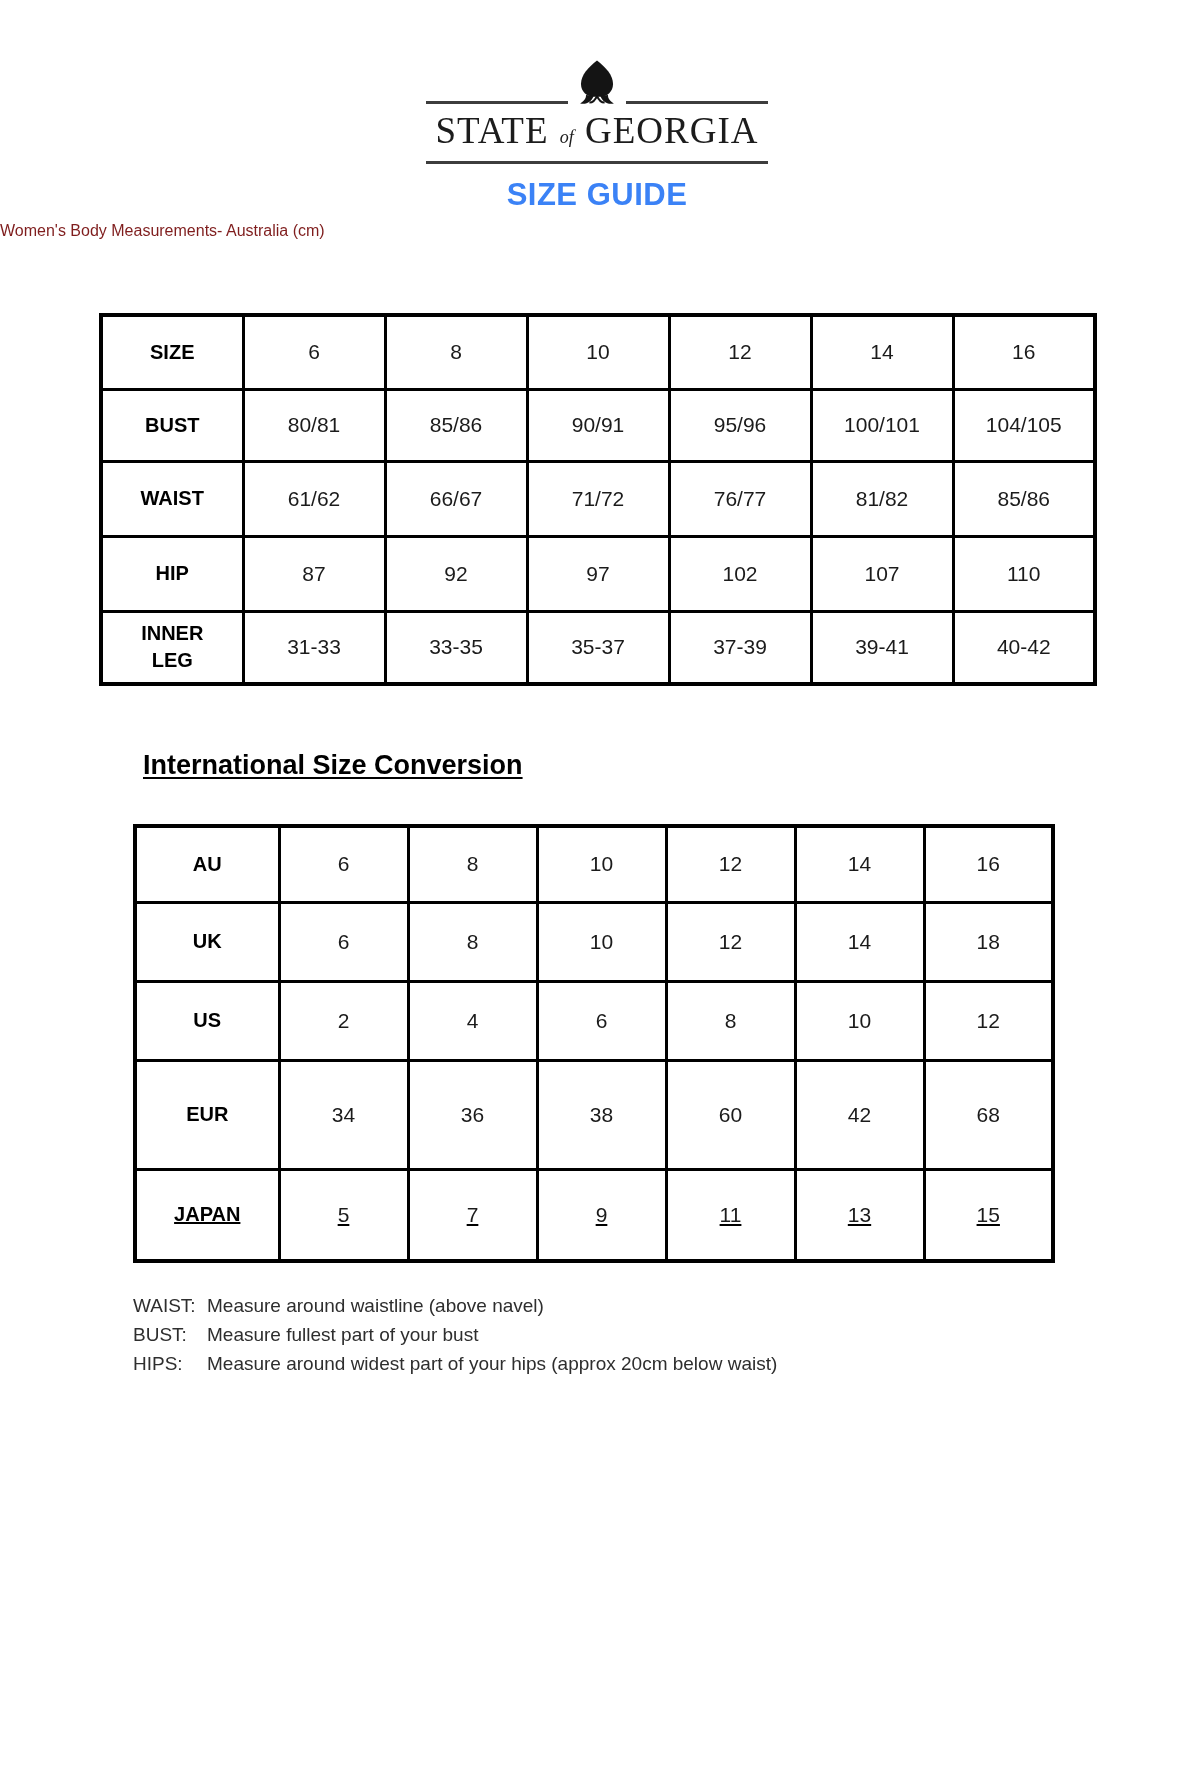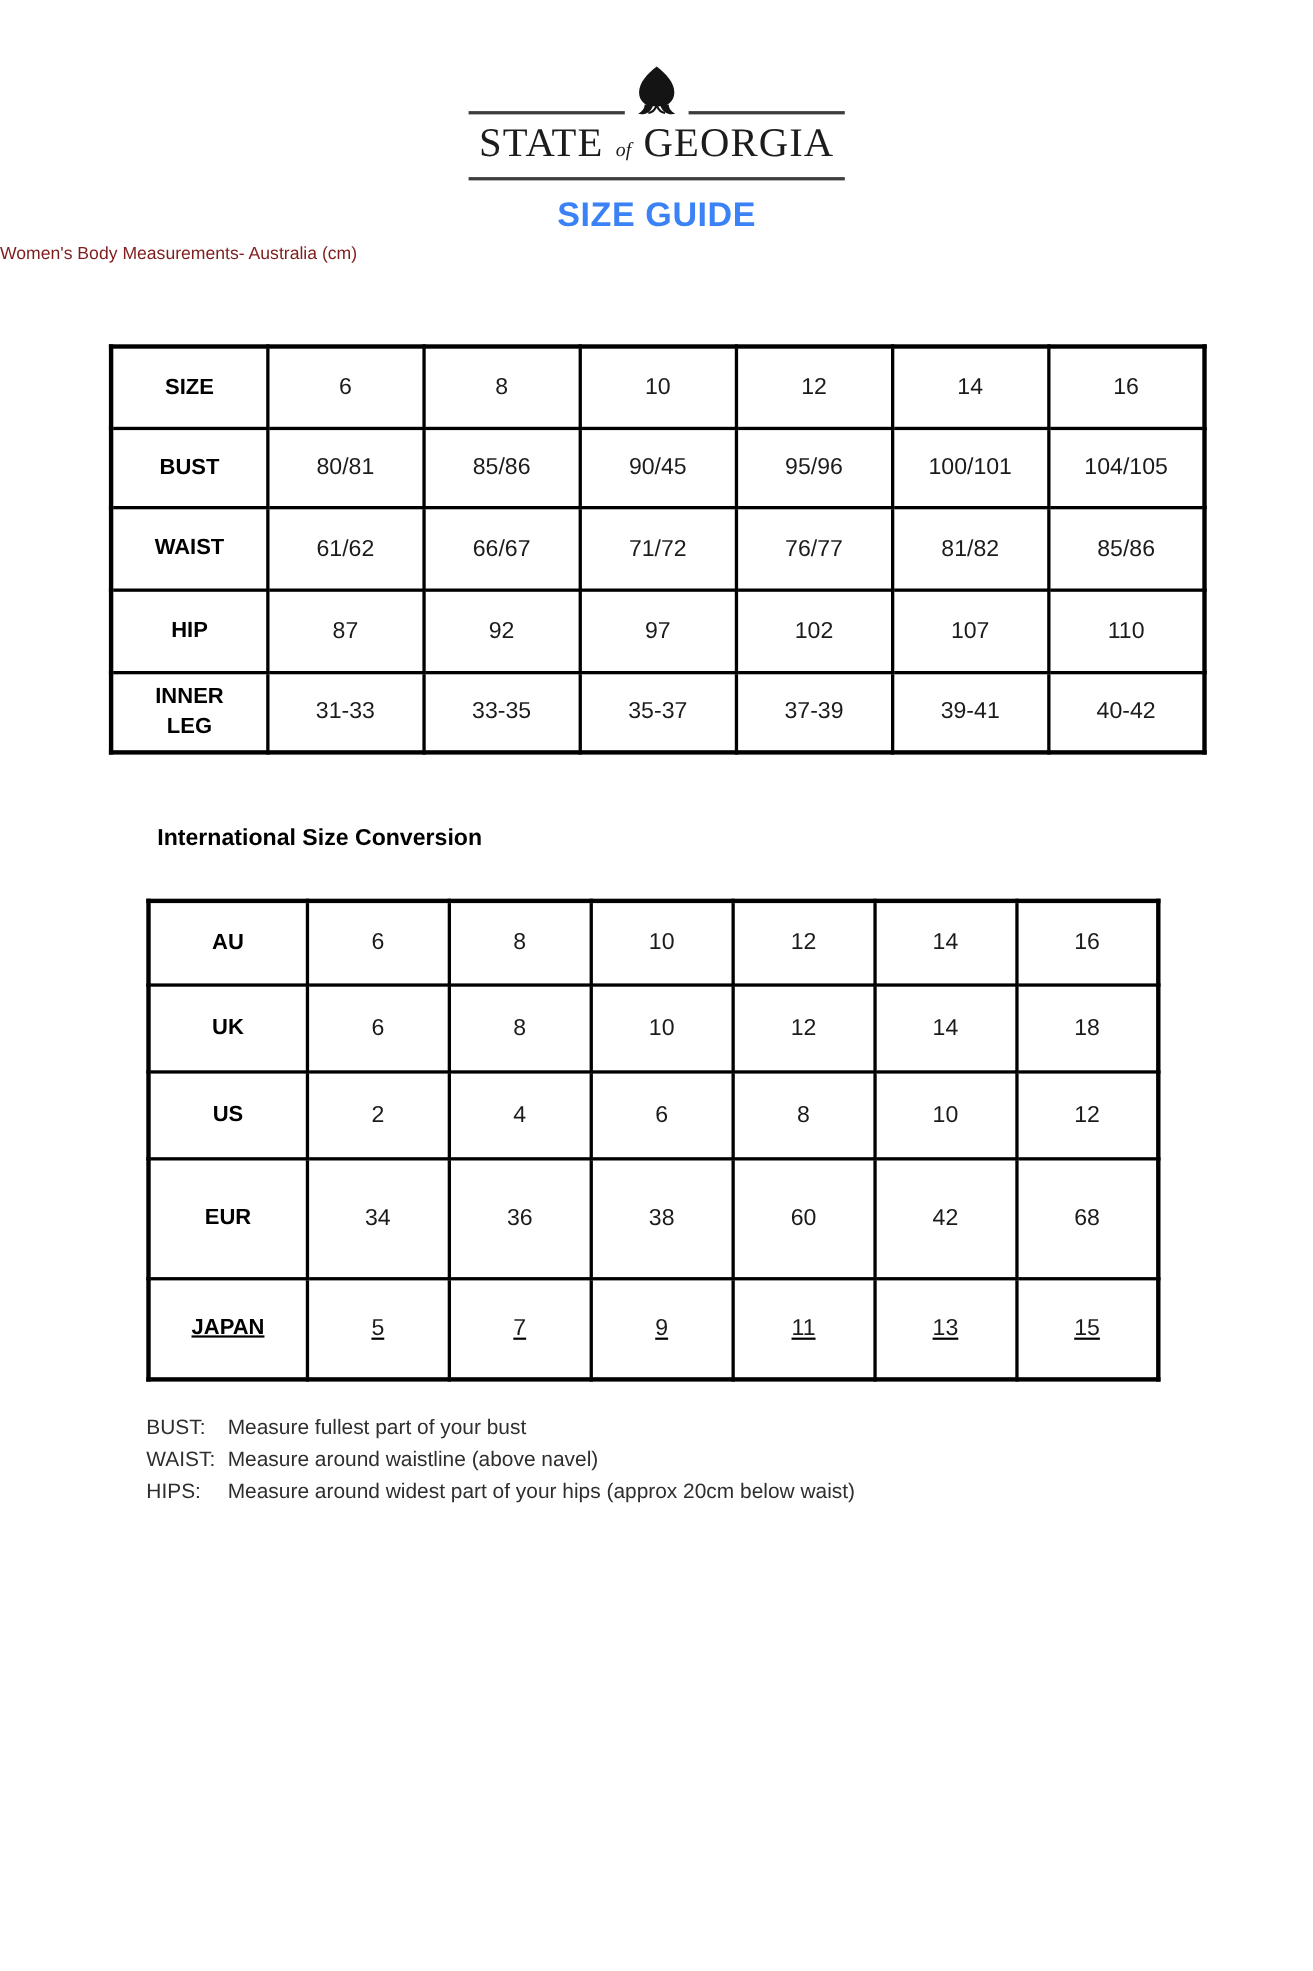--- a/index.html
+++ b/index.html
@@ -33,22 +33,22 @@
   .size-table col { width: 142px; }
   .size-table tr:nth-child(1) { height: 74px; }
   .size-table tr:nth-child(2) { height: 72px; }
   .size-table tr:nth-child(3) { height: 75px; }
   .size-table tr:nth-child(4) { height: 75px; }
   .size-table tr:nth-child(5) { height: 73px; }
   .size-table tr:nth-child(6) { height: 104px; }
   .size-table tr.r-inner th .lbl { display: inline-block; max-width: 92px; line-height: 1.35; }
 
   
-  .conv-heading { margin: 64px 0 0 143px; font-size: 21px; font-weight: bold; color: #000;
-                  text-decoration-thickness: 2px; text-underline-offset: 3px; }
+  .conv-heading { margin: 64px 0 0 143px; font-size: 27px; font-weight: bold; color: #000;
+                  text-decoration: underline; text-decoration-thickness: 2px; text-underline-offset: 3px; }
   .conv-table { margin: 43px 0 0 133px; width: 918px; border: 4px solid #000; }
   .conv-table col { width: 129px; }
   .conv-table col.c-label { width: 144px; }
   .conv-table tr:nth-child(1) { height: 76px; }
   .conv-table tr:nth-child(2) { height: 79px; }
   .conv-table tr:nth-child(3) { height: 79px; }
   .conv-table tr:nth-child(4) { height: 109px; }
   .conv-table tr:nth-child(5) { height: 92px; text-decoration: underline; }
 
   
@@ -103,21 +103,21 @@
         <td>8</td>
         <td>10</td>
         <td>12</td>
         <td>14</td>
         <td>16</td>
       </tr>
       <tr>
         <th><span class="lbl">BUST</span></th>
         <td>80/81</td>
         <td>85/86</td>
-        <td>90/45</td>
+        <td>90/91</td>
         <td>95/96</td>
         <td>100/101</td>
         <td>104/105</td>
       </tr>
       <tr>
         <th><span class="lbl">WAIST</span></th>
         <td>61/62</td>
         <td>66/67</td>
         <td>71/72</td>
         <td>76/77</td>
@@ -201,26 +201,26 @@
         <td>9</td>
         <td>11</td>
         <td>13</td>
         <td>15</td>
       </tr>
     </tbody>
   </table>
 
   <div class="notes">
     <div class="note">
+      <span class="note-label">WAIST:</span>
+      <span class="note-text">Measure around waistline (above navel)</span>
+    </div>
+    <div class="note">
       <span class="note-label">BUST:</span>
       <span class="note-text">Measure fullest part of your bust</span>
-    </div>
-    <div class="note">
-      <span class="note-label">WAIST:</span>
-      <span class="note-text">Measure around waistline (above navel)</span>
     </div>
     <div class="note">
       <span class="note-label">HIPS:</span>
       <span class="note-text">Measure around widest part of your hips (approx 20cm below waist)</span>
     </div>
   </div>
 
 </div>
 
 </body></html>

